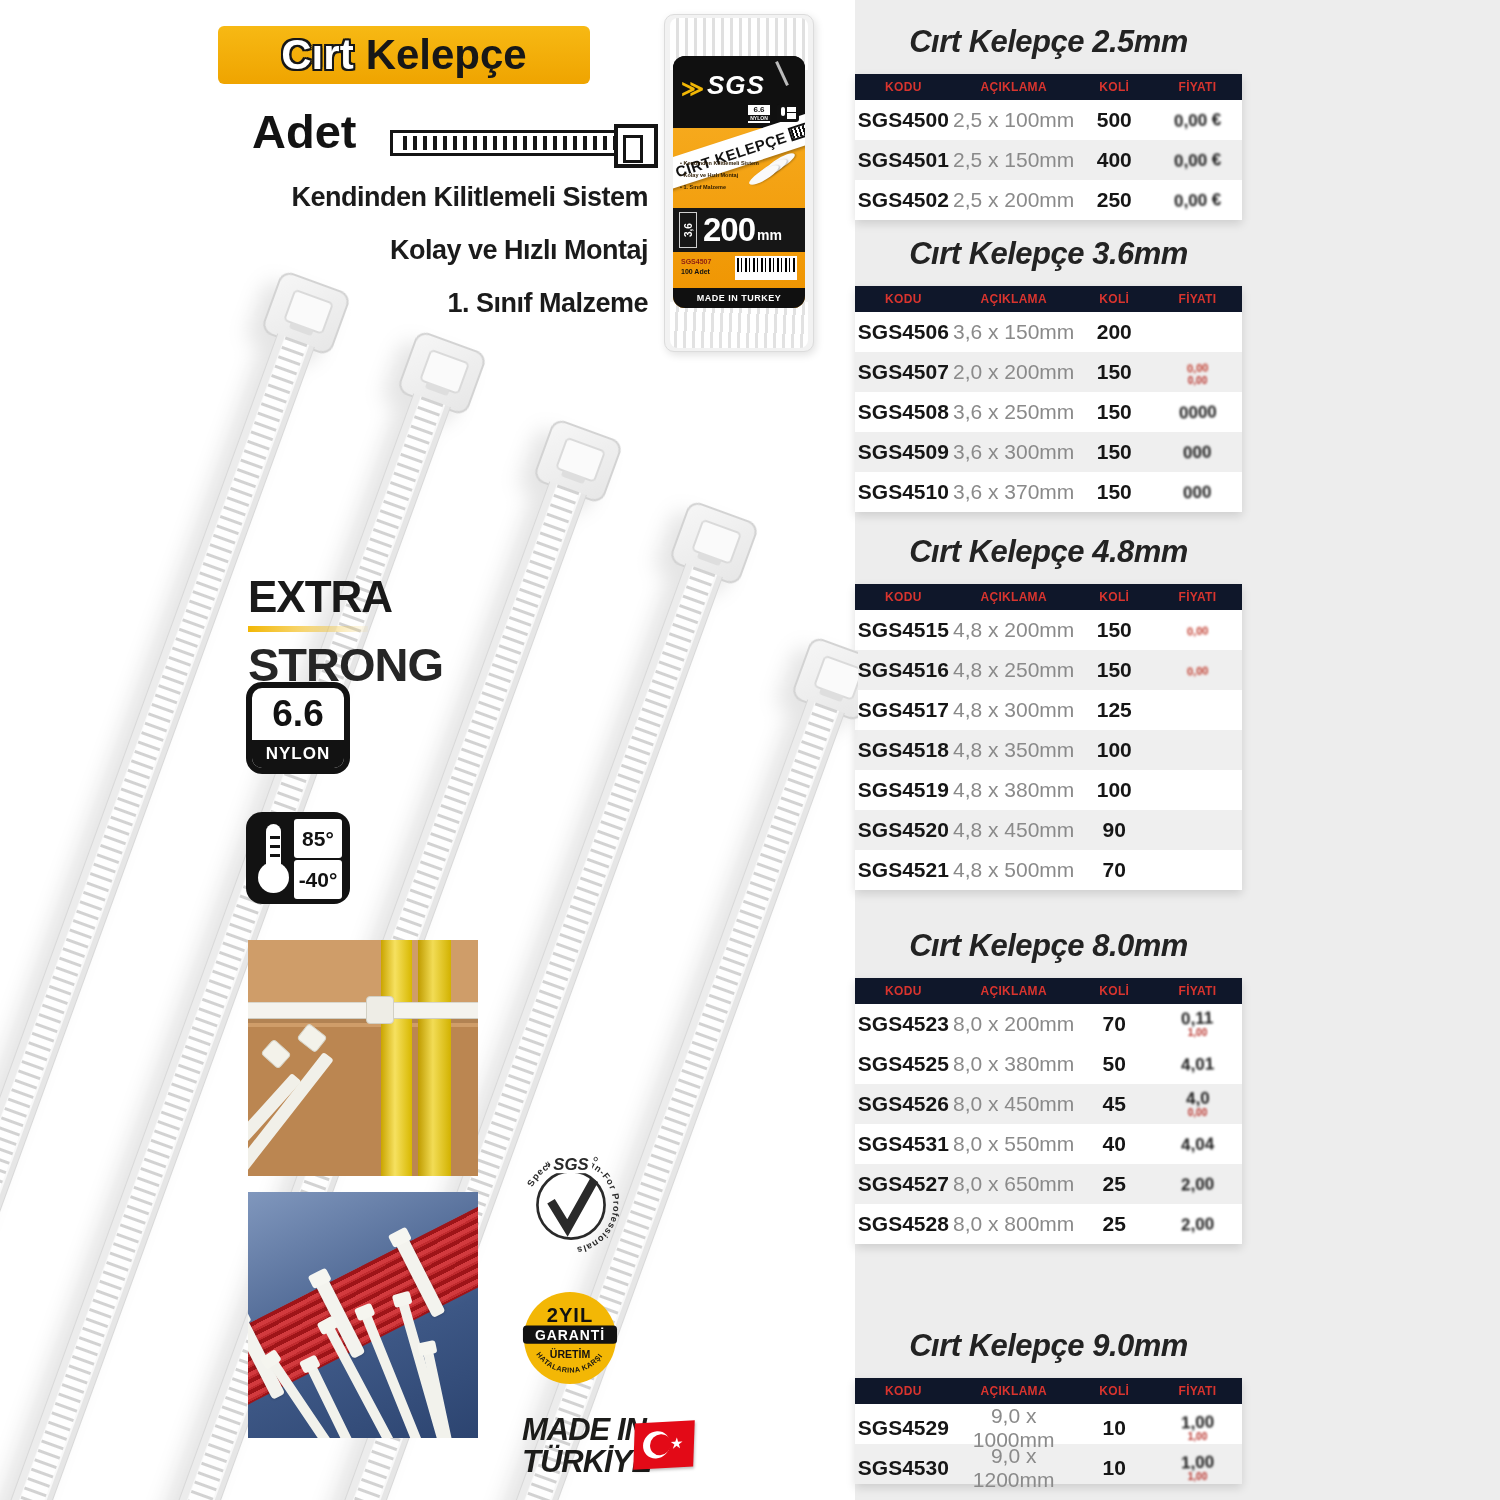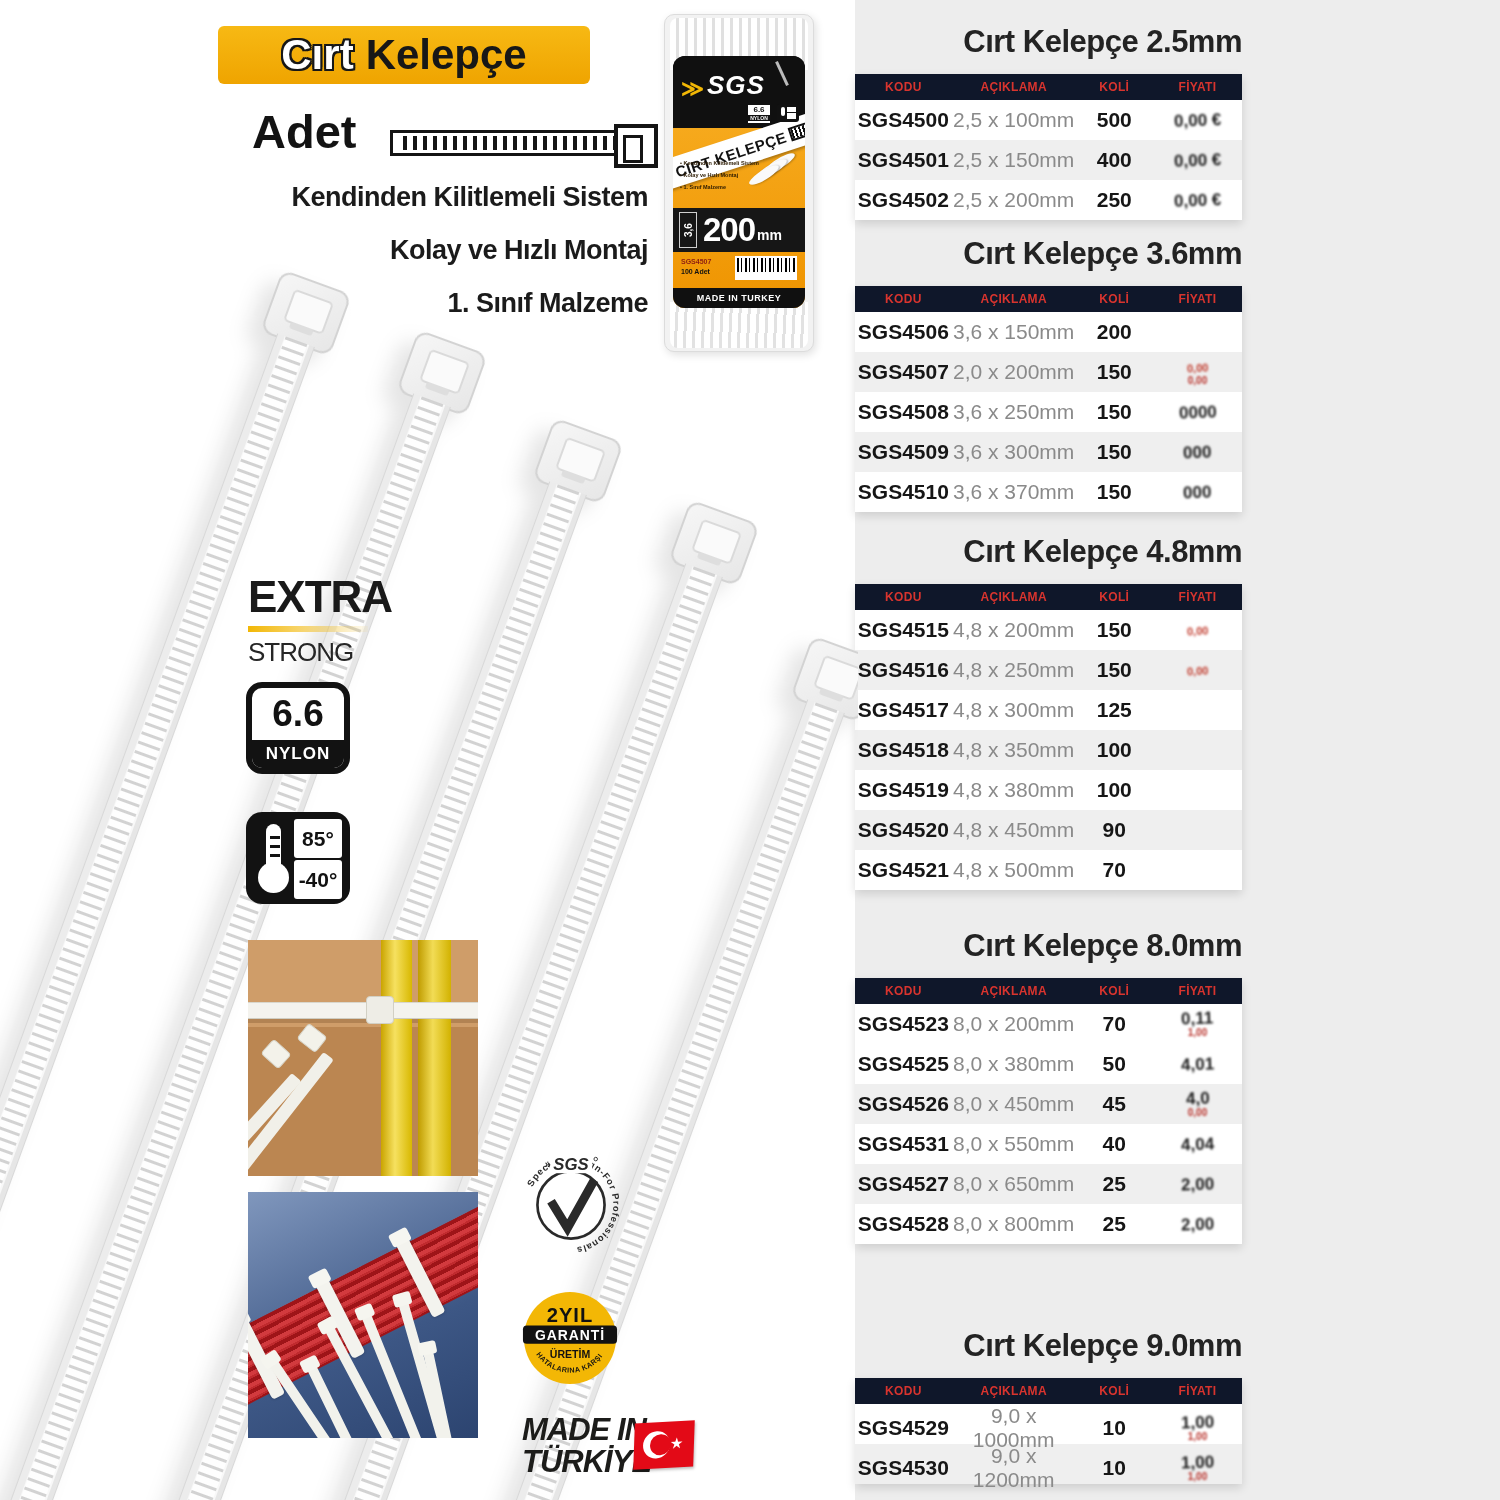--- a/index.html
+++ b/index.html
@@ -8,22 +8,23 @@
     background:#ffffff;
     font-family:"Liberation Sans", sans-serif;
     -webkit-font-smoothing:antialiased;
   }
   .abs{position:absolute;}
 
   
   .right-col{left:855px;top:0;width:645px;height:1500px;background:#ededed;}
   .section{position:absolute;left:0;width:400px;}
   .t-title{
-    width:387px;text-align:right;font-size:31px;font-weight:bold;color:#232323;
+    width:387px;text-align:center;font-size:31px;font-weight:bold;color:#232323;
     letter-spacing:-0.5px;
+    font-style:italic;
   }
   .t-card{
     width:387px;background:#ffffff;margin-top:14px;
     box-shadow:0 4px 9px rgba(0,0,0,0.13);
   }
   .t-head,.t-row{
     display:grid;grid-template-columns:25% 32% 20% 23%;align-items:center;text-align:center;
   }
   .t-head{height:26px;background:#0f172a;}
   .t-head span{font-size:12px;font-weight:bold;color:#d8342e;letter-spacing:0.3px;}
@@ -94,21 +95,21 @@
   .tie-strap::before{
     content:"";position:absolute;left:8px;top:0;width:23px;height:100%;
     background:repeating-linear-gradient(180deg,rgba(140,140,140,0.35) 0 3px,rgba(255,255,255,0.85) 3px 10px);
   }
 
   
   .extra-block{left:248px;top:572px;width:130px;}
   .ex1{font-size:44px;font-weight:bold;color:#191919;letter-spacing:-1px;}
   .ex-hr{width:120px;height:6px;margin:4px 0 5px 0;
     background:linear-gradient(90deg,#f2b705,rgba(242,183,5,0.05));}
-  .ex2{font-size:26px;font-weight:normal;color:#262626;letter-spacing:-1px;}
+  .ex2{font-size:47px;font-weight:bold;color:#262626;letter-spacing:-1px;text-align:right;}
 
   
   .nylon{left:246px;top:682px;width:104px;height:92px;border:6px solid #121212;border-radius:16px;
     background:#ffffff;box-sizing:border-box;overflow:hidden;display:flex;flex-direction:column;}
   .ny-top{flex:1;display:flex;align-items:center;justify-content:center;
     font-size:37px;font-weight:bold;color:#121212;}
   .ny-bot{height:28px;background:#121212;display:flex;align-items:center;justify-content:center;
     font-size:17px;font-weight:bold;color:#ffffff;letter-spacing:1px;}
 
   

